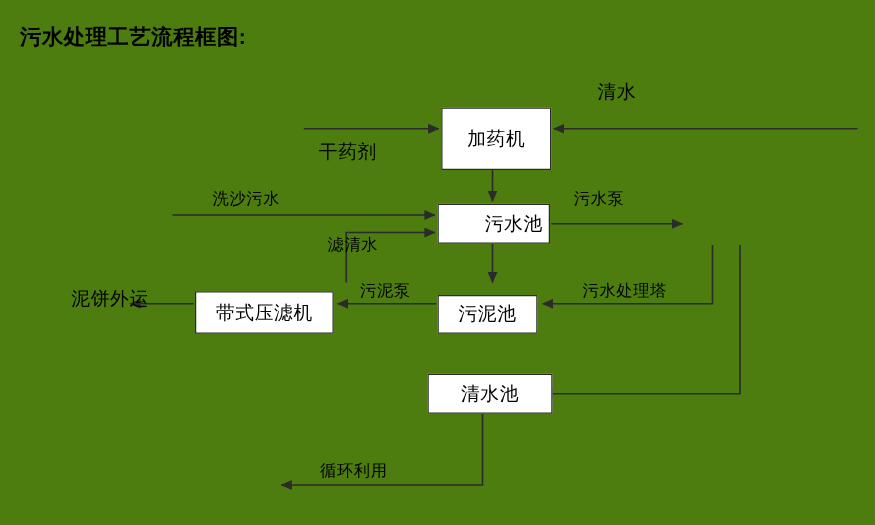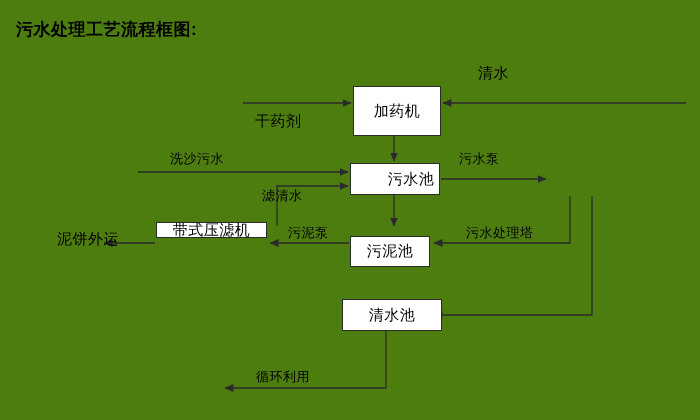--- a/index.html
+++ b/index.html
@@ -105,21 +105,21 @@
 
   <div class="node-box" style="left:353px; top:86px; width:88px; height:50px;">
     <span>加药机</span>
   </div>
 
   <div class="node-box" style="left:350px; top:163px; width:90px; height:32px;padding-left:32px;">
     <span>污水池</span>
   </div>
 
 
-  <div class="node-box" style="left:156px; top:222px; width:111px; height:16px;">
+  <div class="node-box" style="left:156px; top:233px; width:111px; height:34px;">
     <span>带式压滤机</span>
   </div>
 
   <div class="node-box" style="left:350px; top:236px; width:80px; height:31px;">
     <span>污泥池</span>
   </div>
 
   <div class="node-box" style="left:342px; top:299px; width:100px; height:32px;">
     <span>清水池</span>
   </div>

